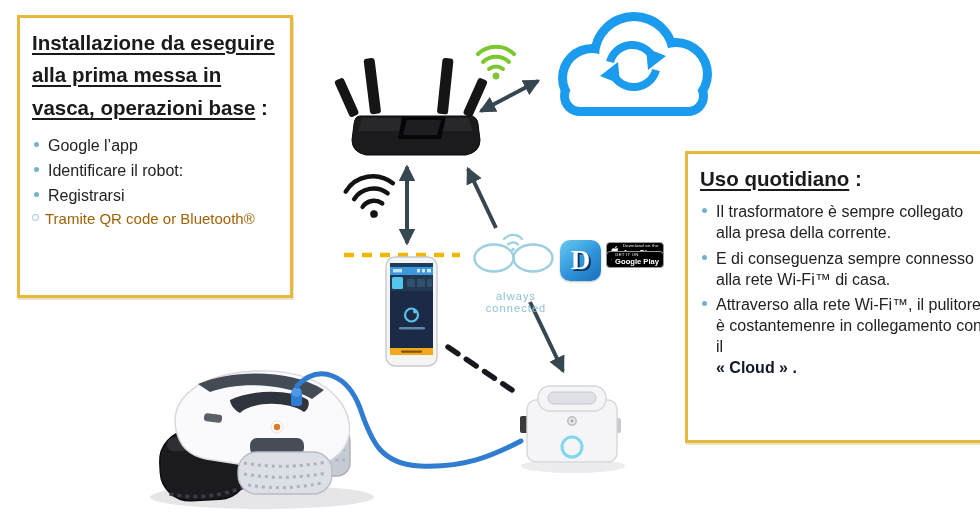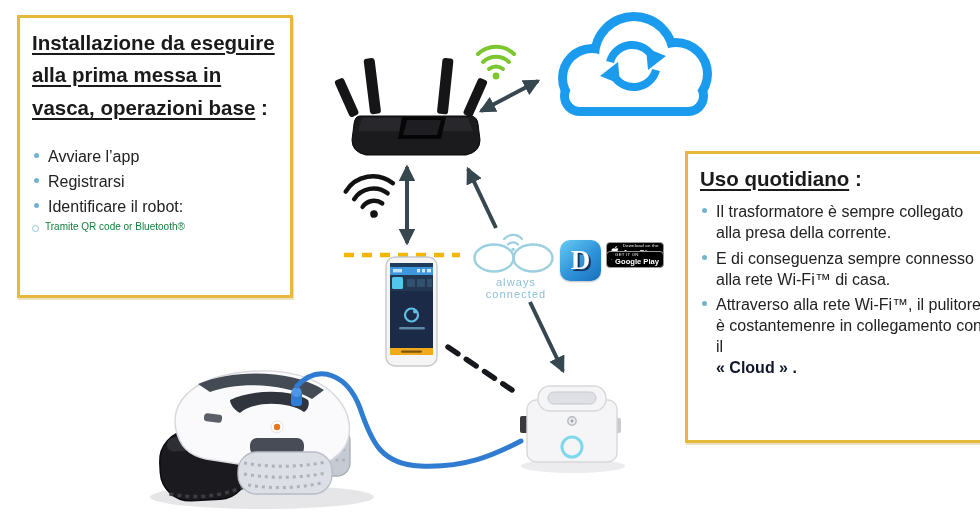--- a/index.html
+++ b/index.html
@@ -5,35 +5,35 @@
   * { margin:0; padding:0; box-sizing:border-box; }
   body { background:#fff; font-family:"Liberation Sans", sans-serif; }
   #stage { position:relative; width:980px; height:514px; background:#fff; overflow:hidden; }
   #diagram-canvas { position:absolute; left:0; top:0; z-index:1; }
 
   .info-box { position:absolute; background:#fff; border:3px solid #E6B83B;
               box-shadow:1px 2px 0 rgba(180,140,30,.25); z-index:2; padding:9px 12px 8px 12px; }
   #left-box  { left:17px;  top:15px;  width:276px; height:283px; }
   #right-box { left:685px; top:151px; width:312px; height:292px; }
 
-  .box-title { font-size:20.5px; font-weight:bold; color:#1a1a1a; line-height:1.58; margin-bottom:22px; }
+  .box-title { font-size:20.5px; font-weight:bold; color:#1a1a1a; line-height:1.58; margin-bottom:11px; }
   .box-title .u { text-decoration:underline; text-decoration-thickness:2px; text-underline-offset:3px; }
   #right-box .box-title { margin-bottom:6px; }
 
   .item { position:relative; padding-left:16px; margin-bottom:4px;
           font-size:16px; color:#222; line-height:1.32; }
   .item::before { content:""; position:absolute; left:2px; top:7px; width:5px; height:5px;
                   border-radius:50%; background:#74B3CE; }
   .sub-item { position:relative; padding-left:13px; margin:1px 0 16px 0;
-              font-size:10px; color:#15803d; line-height:1.25; }
+              font-size:15px; color:#a16207; line-height:1.25; }
   .sub-item::before { content:""; position:absolute; left:0; top:4px; width:5px; height:5px;
                       border-radius:50%; border:1.4px solid #8FC3DA; background:#fff; }
   .emph { display:block; font-weight:bold; color:#0f172a; }
 
-  #always-connected-text { position:absolute; left:464px; top:276px; width:104px; z-index:2;
+  #always-connected-text { position:absolute; left:464px; top:290px; width:104px; z-index:2;
       text-align:center; font-size:11px; letter-spacing:1.1px; color:#8CBFD6; }
 
   #app-icon { position:absolute; left:560px; top:240px; width:41px; height:41px; z-index:2;
       border-radius:10px; background:linear-gradient(140deg,#66CBF3 0%,#2E93D8 55%,#1A6FBE 100%);
       display:flex; align-items:center; justify-content:center; box-shadow:0 1px 2px rgba(0,0,0,.25); }
   #app-icon .letter { color:#fff; font-weight:bold; font-size:27px; line-height:1;
       text-shadow:2px 2px 0 #16335f; font-family:"Liberation Serif", serif; }
 
   .store-badge { position:absolute; left:606px; width:58px; height:17px; z-index:2;
       background:#000; border:1px solid #9a9a9a; border-radius:4px;
@@ -175,23 +175,23 @@
       <rect x="286" y="456" width="12" height="8" rx="2" fill="#2E7CD6"></rect>
       <rect x="238" y="452" width="94" height="42" rx="19" fill="#DCDFE5" stroke="#B8BCC5" stroke-width="1.3"></rect>
       <path d="M244,463 Q285,470 326,462 M244,474 Q285,481 326,473 M248,485 Q285,491 322,483" stroke="#AEB2BC" stroke-width="3" fill="none" stroke-dasharray="3 4"></path>
     </g>
 
     <path d="M297,386 C320,362 348,376 360,408 C372,444 382,464 420,466 C464,468 492,456 521,441" stroke="#2F7CD0" stroke-width="5" fill="none" stroke-linecap="round"></path>
   </svg>
 
   <div class="info-box" id="left-box">
     <div class="box-title"><span class="u">Installazione da eseguire alla prima messa in vasca, operazioni base</span><span> :</span></div>
-    <div class="item">Avviare l’app</div>
+    <div class="item">Google l’app</div>
+    <div class="item">Identificare il robot:</div>
     <div class="item">Registrarsi</div>
-    <div class="item">Identificare il robot:</div>
     <div class="sub-item">Tramite QR code or Bluetooth®</div>
   </div>
 
   <div class="info-box" id="right-box">
     <div class="box-title"><span class="u">Uso quotidiano</span><span> :</span></div>
     <div class="item">Il trasformatore è sempre collegato alla presa della corrente.</div>
     <div class="item">E di conseguenza sempre connesso alla rete Wi-Fi™ di casa.</div>
     <div class="item"><span>Attraverso alla rete Wi-Fi™, il pulitore è costantemenre in collegamento con il</span><span class="emph">« Cloud » .</span></div>
   </div>
 

